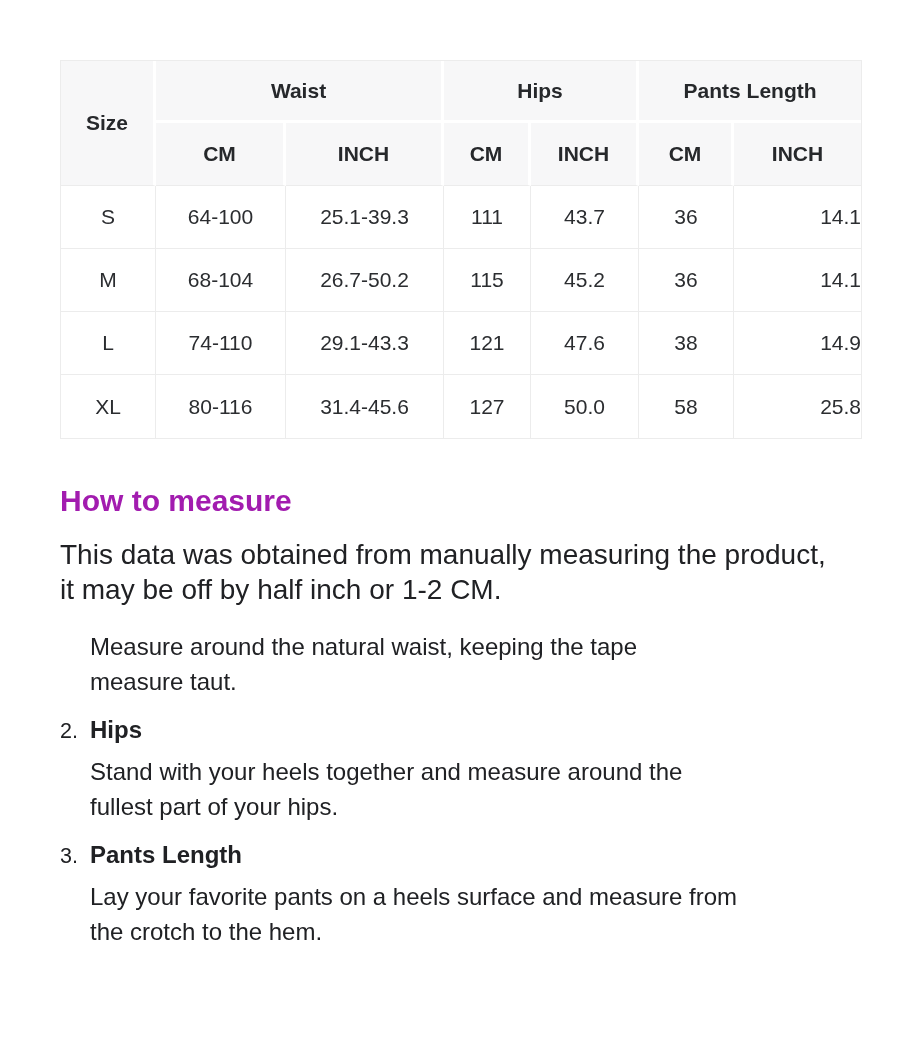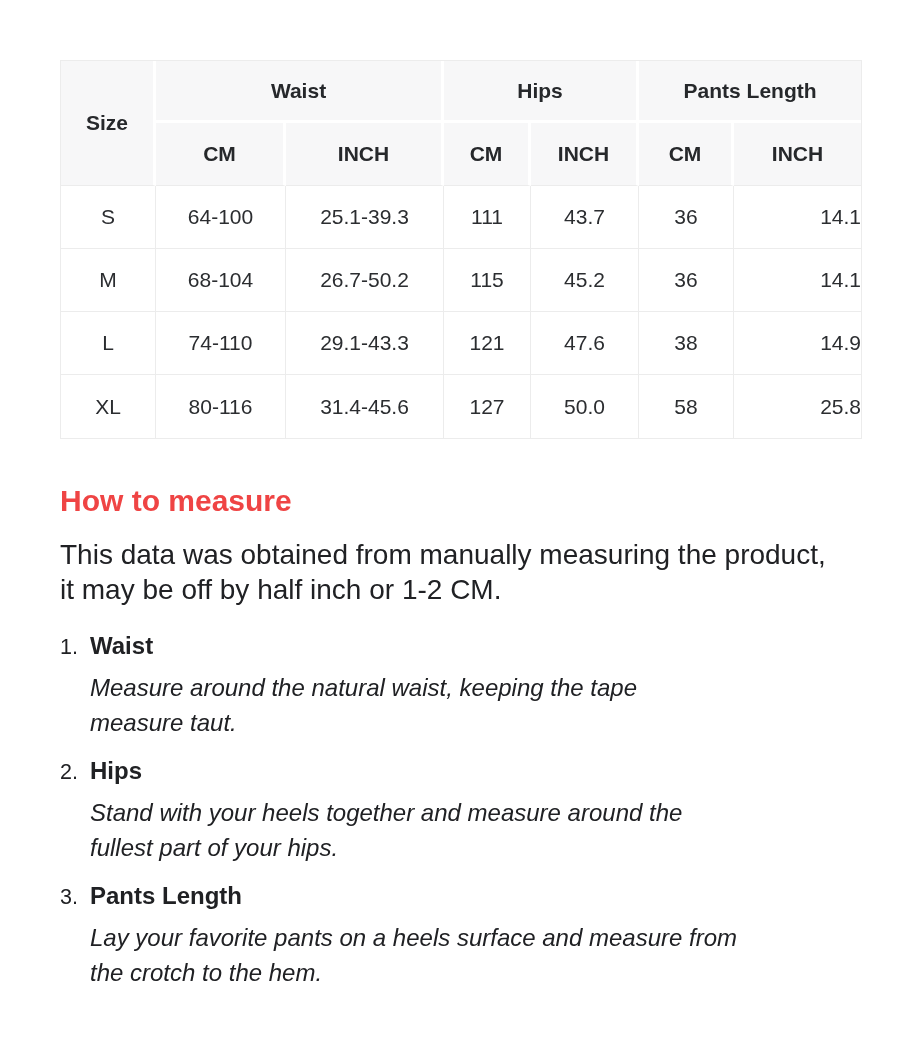--- a/index.html
+++ b/index.html
@@ -59,21 +59,21 @@
   }
   td.last-col { border-right: 0; text-align: right; }
   tr.last-row td { border-bottom: 0; }
 
   
   h2.section-title {
     margin: 44px 0 0 0;
     font-size: 30px;
     line-height: 36px;
     font-weight: 700;
-    color: #ef4444;
+    color: #a21caf;
   }
   p.intro {
     margin: 18px 0 0 0;
     font-size: 28px;
     line-height: 35px;
     white-space: pre-line;
     width: 800px;
   }
   .steps { margin-top: 22px; }
   .step-head {
@@ -86,21 +86,20 @@
     font-size: 21.5px;
     font-weight: 400;
   }
   .step-title { font-weight: 700; }
   p.step-desc {
     margin: 6px 0 14px 30px;
     font-size: 24px;
     line-height: 35px;
     white-space: pre-line;
     width: 770px;
-    font-style: italic;
   }
 </style>
 </head>
 <body>
 
 <div class="content">
 
   <table class="size-chart">
     <colgroup>
       <col style="width:95px">
@@ -167,23 +166,20 @@
     </tbody>
   </table>
 
   <h2 class="section-title">How to measure</h2>
   <p class="intro">This data was obtained from manually measuring the product,
 it may be off by half inch or 1-2 CM.</p>
 
   <div class="steps">
 
     <div class="step">
-      <div class="step-head">
-        <span class="step-num">1.</span><span class="step-title">Waist</span>
-      </div>
       <p class="step-desc">Measure around the natural waist, keeping the tape
 measure taut.</p>
     </div>
 
     <div class="step">
       <div class="step-head">
         <span class="step-num">2.</span><span class="step-title">Hips</span>
       </div>
       <p class="step-desc">Stand with your heels together and measure around the
 fullest part of your hips.</p>

